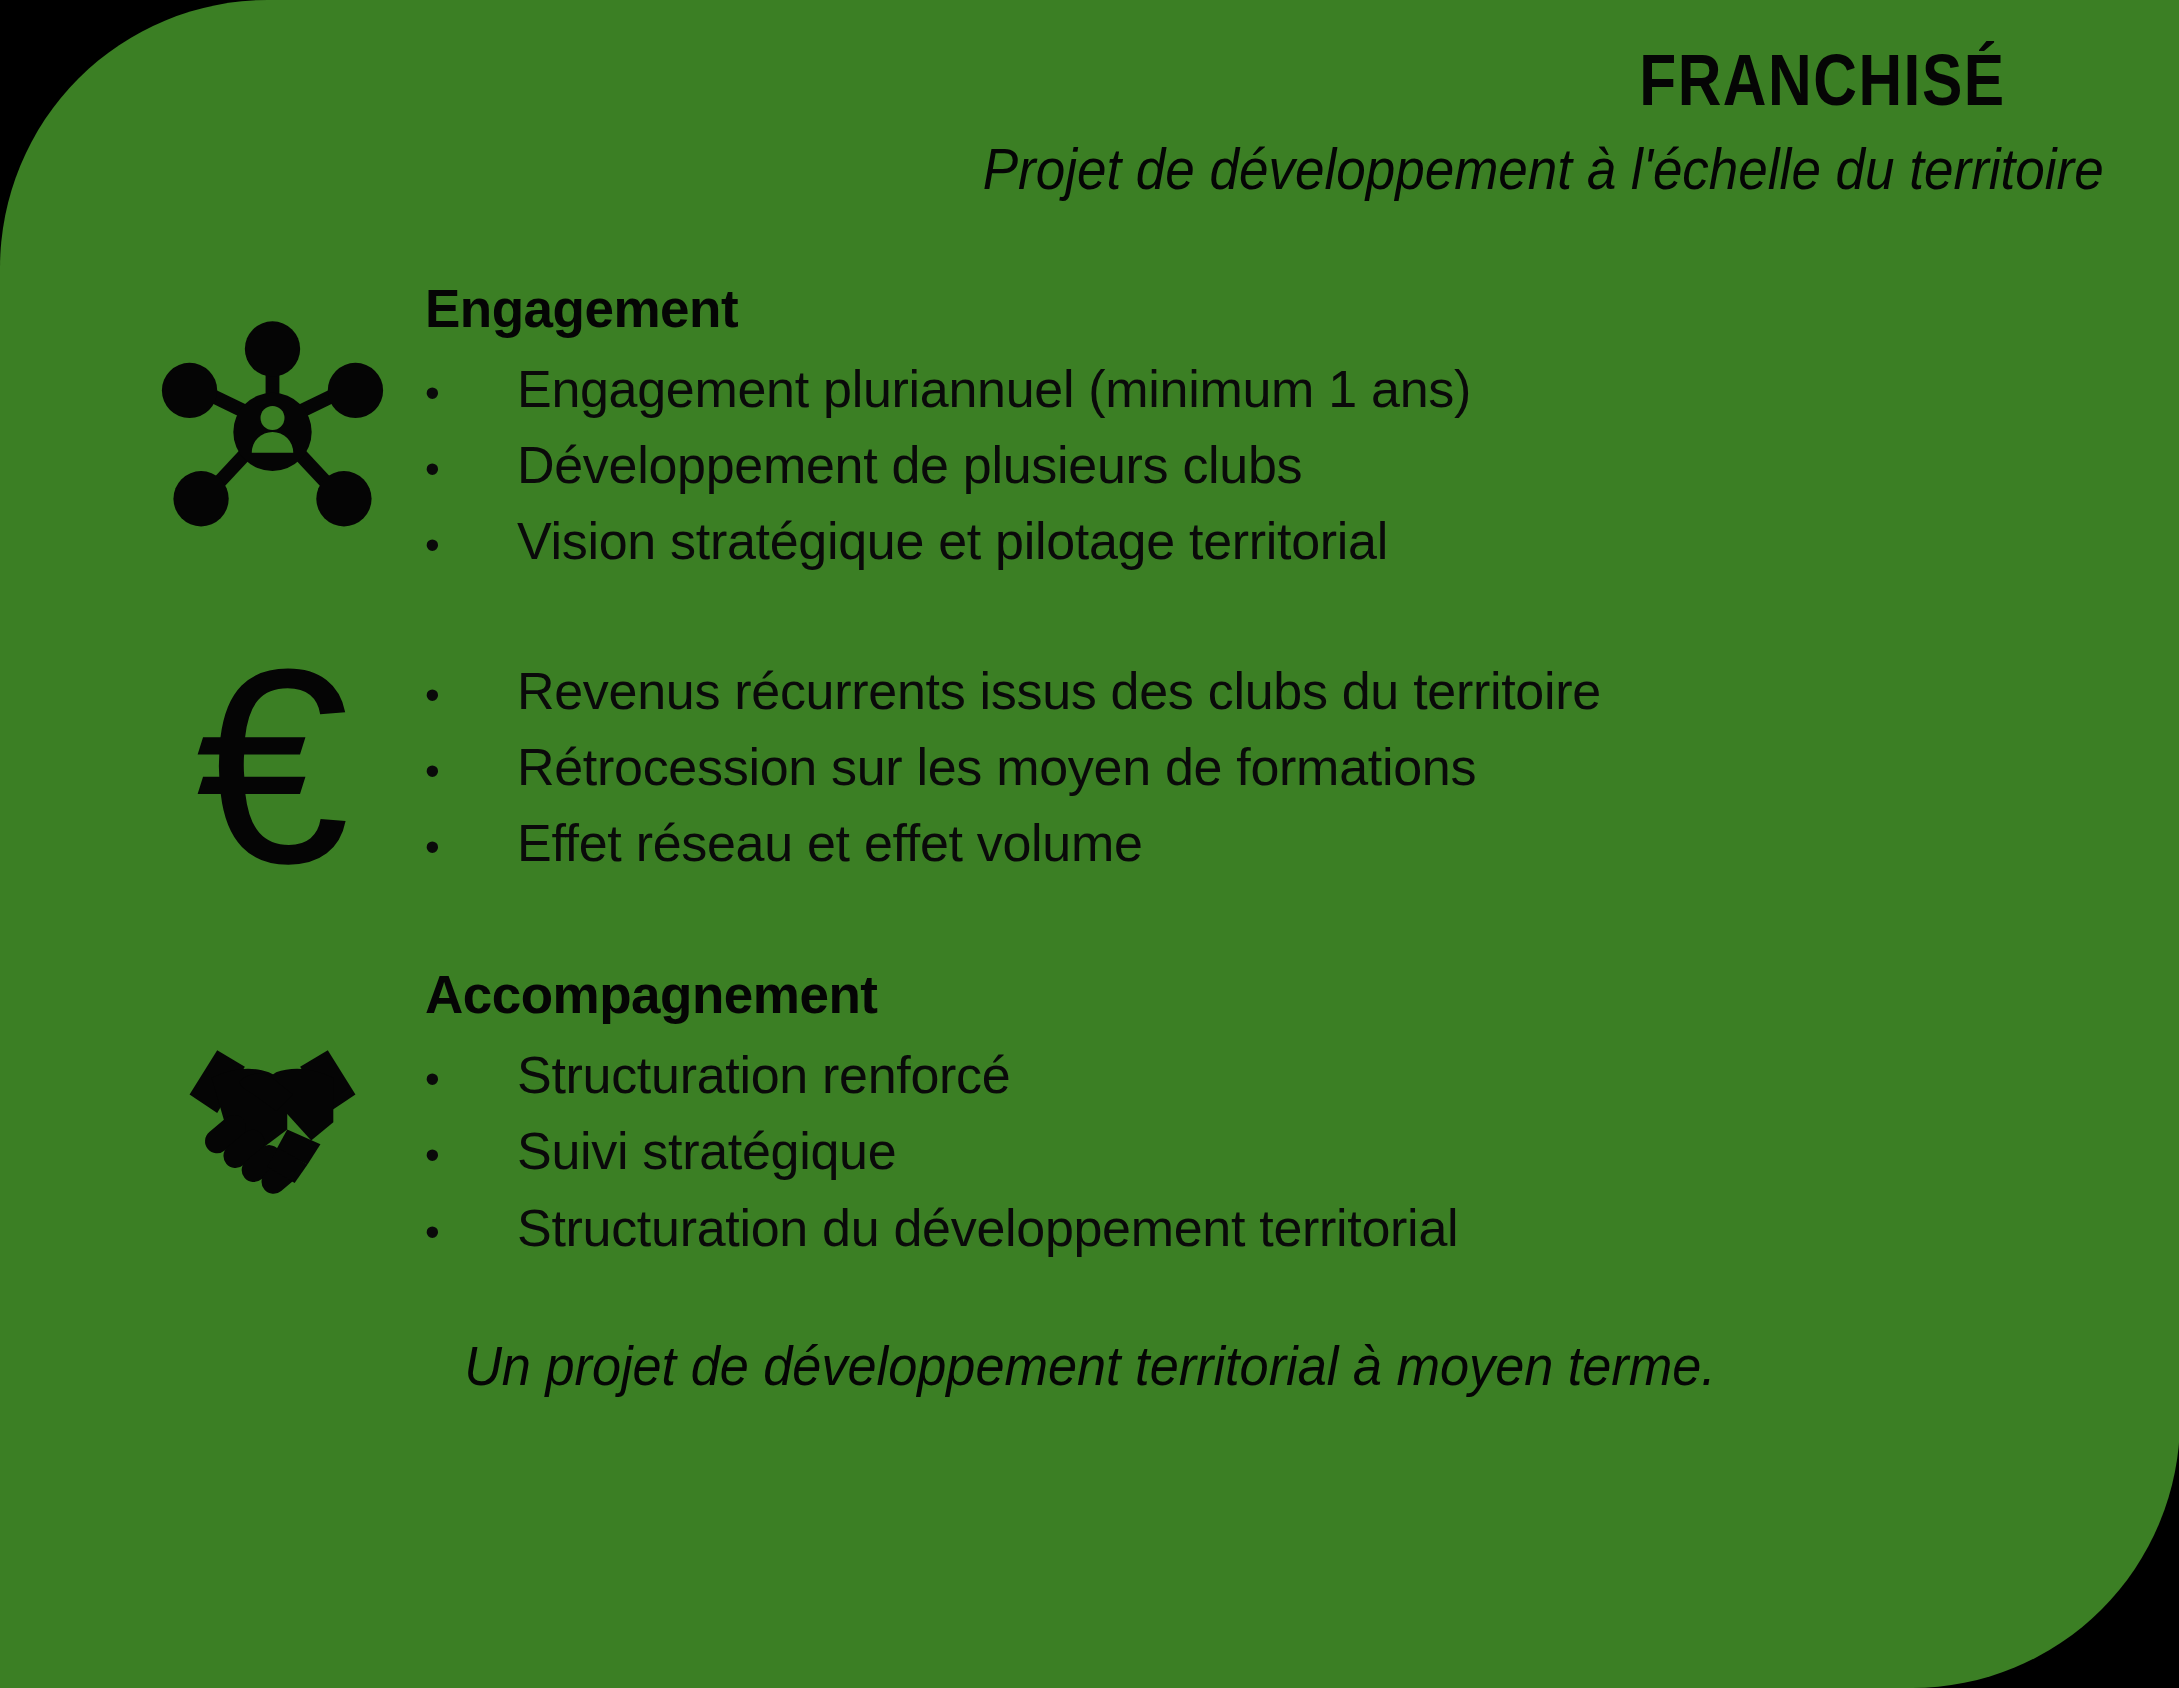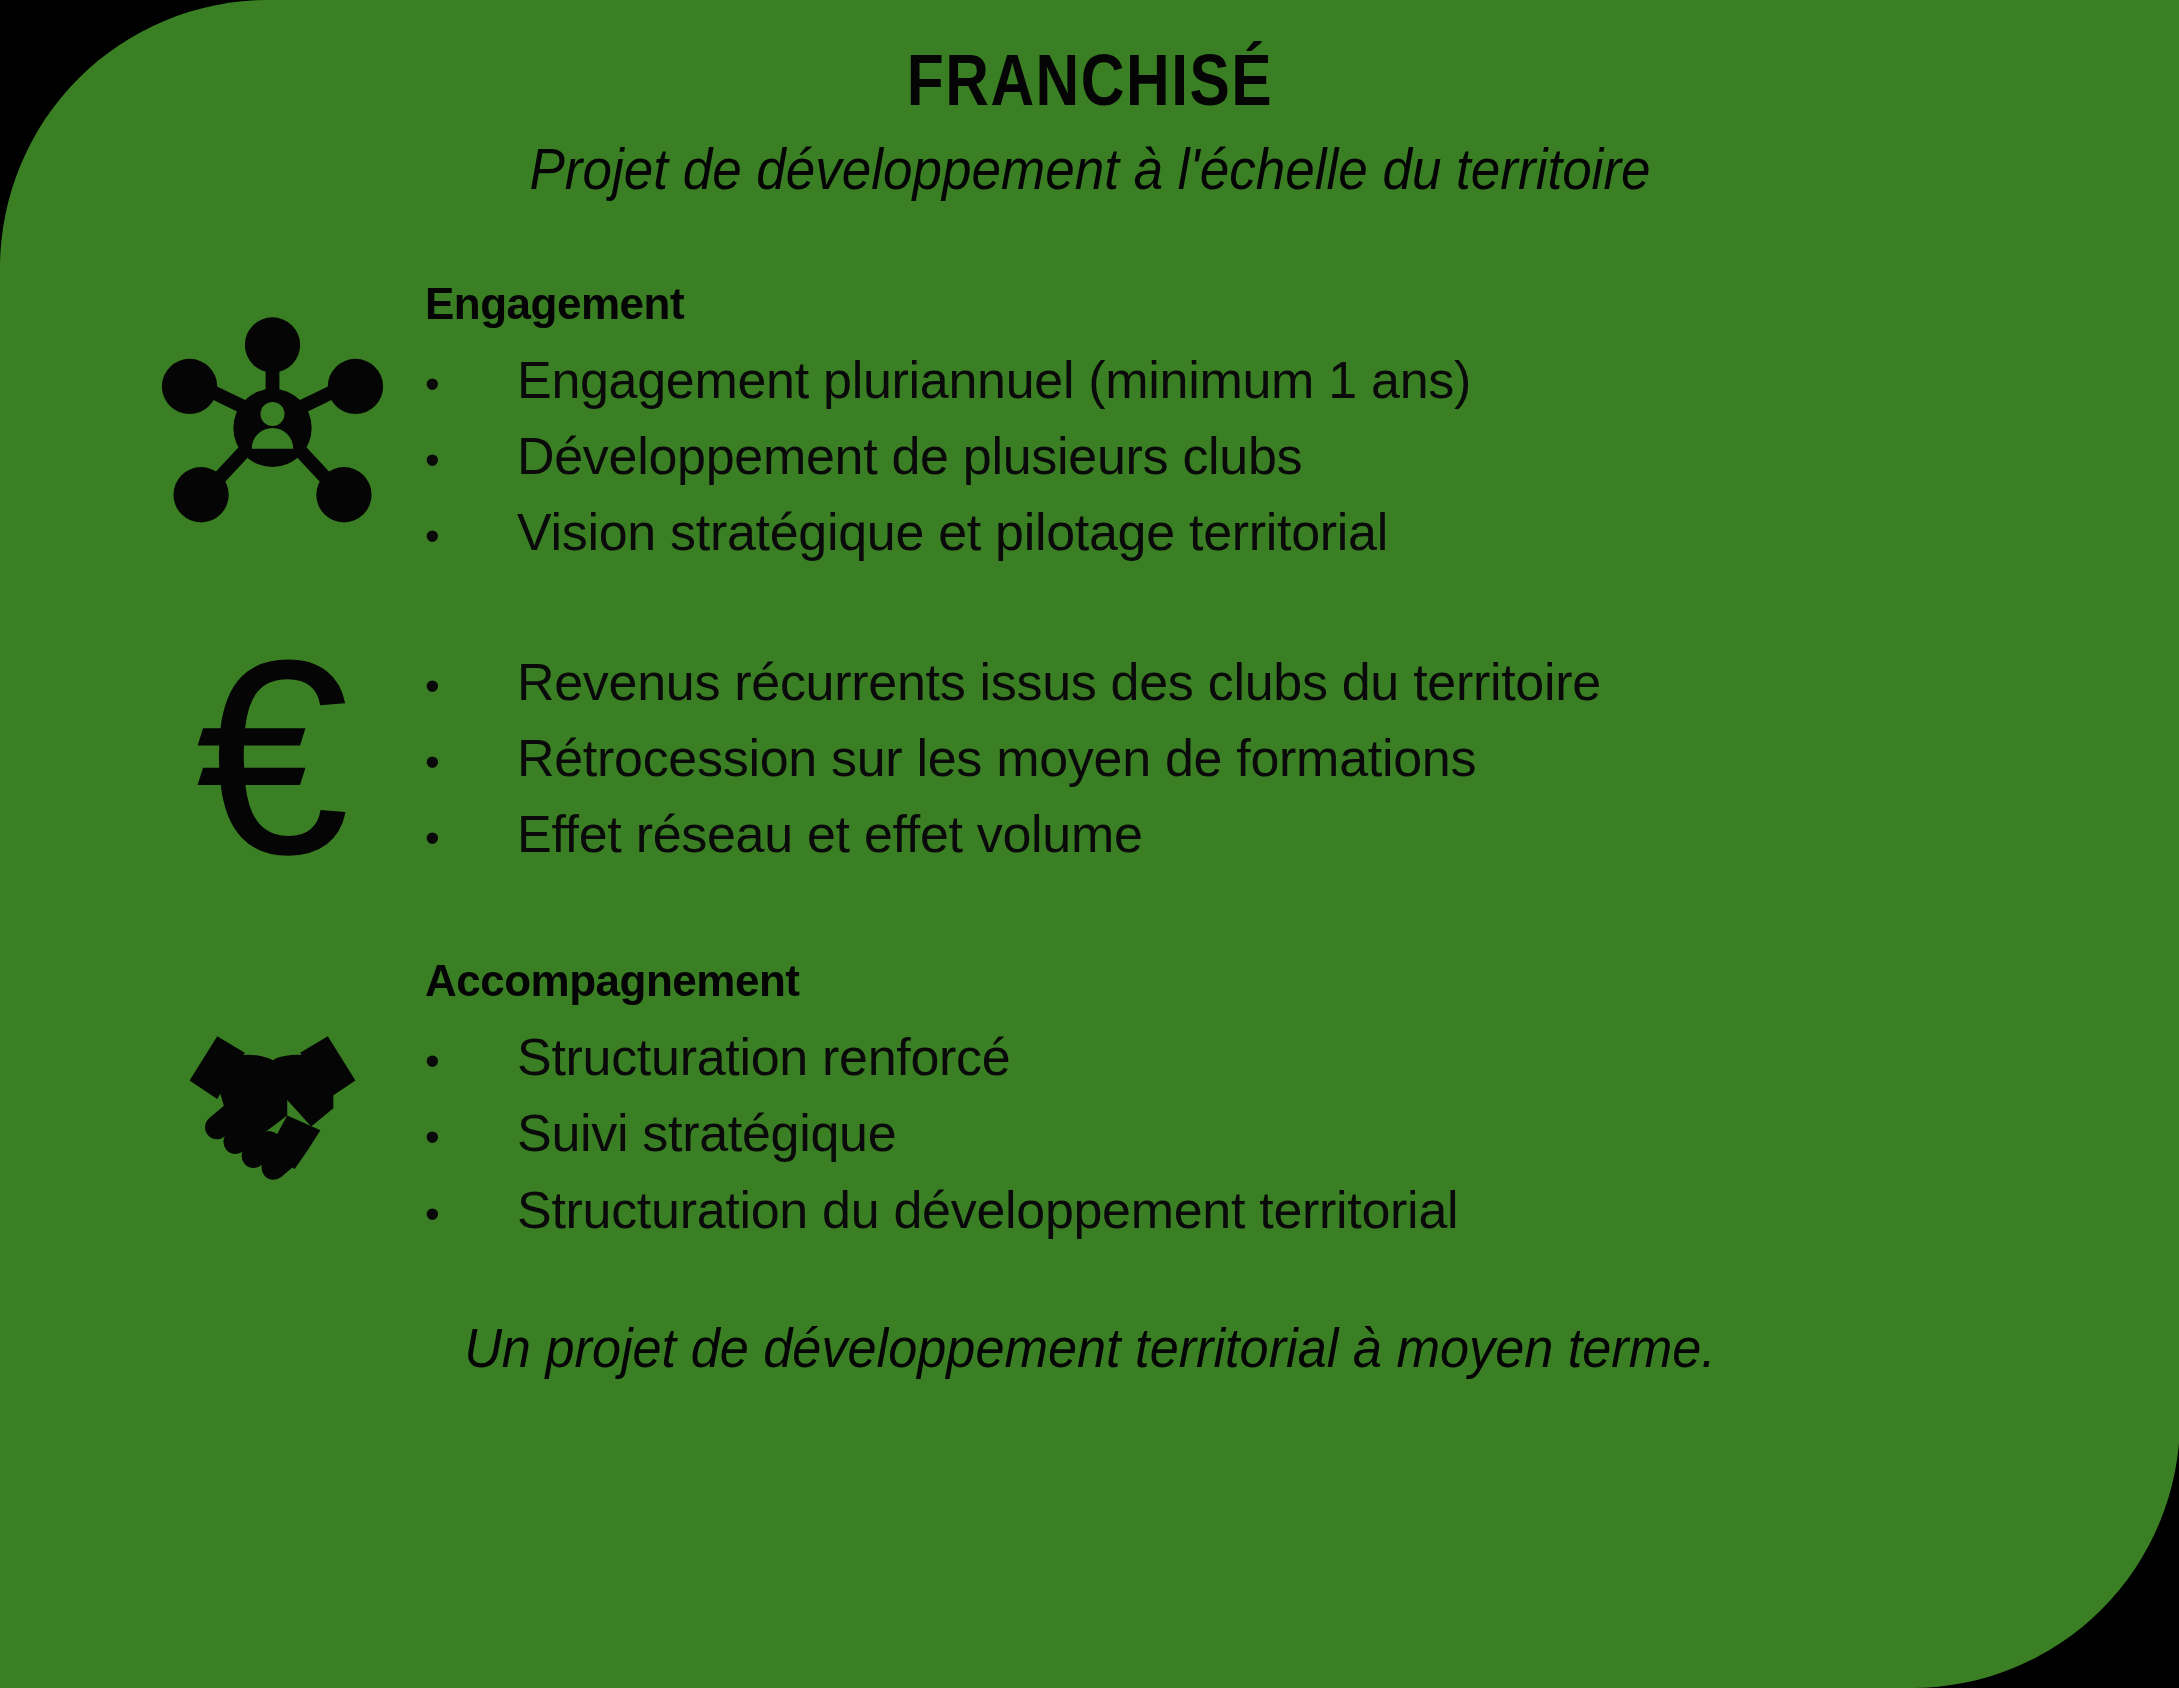--- a/index.html
+++ b/index.html
@@ -24,21 +24,21 @@
     border-top-left-radius: 268px;
     border-bottom-right-radius: 268px;
     border-top-right-radius: 0;
     border-bottom-left-radius: 0;
     overflow: hidden;
   }
 
   
   #header {
     padding-top: 44px;
-    text-align: center;
+    text-align: right;
   }
   #title {
     font-family: "Liberation Sans", sans-serif;
     font-weight: 700;
     font-size: 72px;
     line-height: 1.0;
     letter-spacing: 1.8px;
     color: #050505;
     transform: scaleX(0.84);
     transform-origin: center;
@@ -80,21 +80,21 @@
   .icon-col svg { display: block; }
 
   .text-col {
     flex: 1;
     padding-top: 3.7px;
   }
 
   .sec-heading {
     font-family: "Liberation Sans", sans-serif;
     font-weight: 700;
-    font-size: 44px;
+    font-size: 53px;
     line-height: 1.0;
     color: #050505;
     margin: 0 0 24px 0;
     letter-spacing: -0.5px;
   }
 
   ul.bullets {
     list-style: none;
     margin: 0;
     padding: 0;

